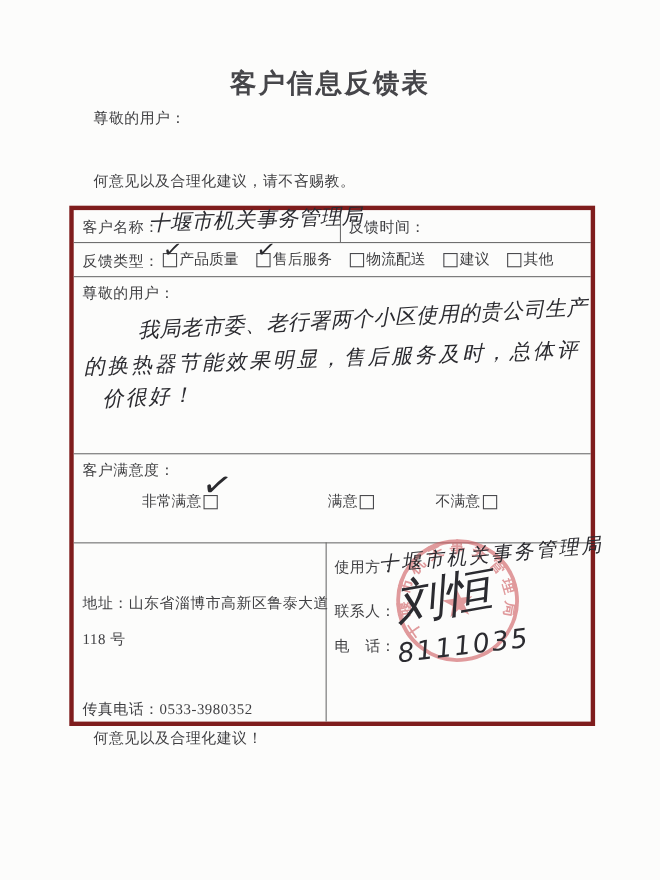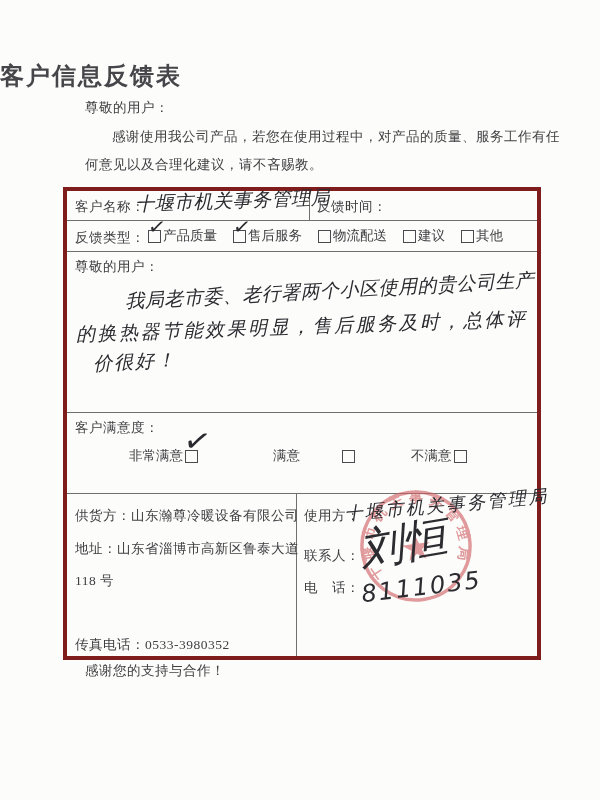--- a/index.html
+++ b/index.html
@@ -7,21 +7,21 @@
     position:relative;
     width:600px;height:800px;
     margin:0 auto;
     background:#fcfcfb;
     font-family:"Liberation Serif","DejaVu Serif",serif;
     color:#3f3f42;
     overflow:hidden;
   }
   .title{
     position:absolute;top:60px;left:0;width:600px;
-    text-align:left;font-family:"Liberation Sans","DejaVu Sans",sans-serif;
+    text-align:center;font-family:"Liberation Sans","DejaVu Sans",sans-serif;
     font-size:24px;font-weight:bold;letter-spacing:2px;color:#46464a;margin:0;
   }
   .bodytext{position:absolute;font-size:13.5px;letter-spacing:0.5px;white-space:nowrap;}
   .salutation{left:85px;top:99px;text-align:center;}
   .intro1{left:112px;top:128px;}
   .intro2{left:85px;top:156px;}
   .footer-note{left:85px;top:662px;}
 
   
   .ftable{position:absolute;left:63px;top:187px;width:470px;height:465px;border:4px solid #7f1d1d;}
@@ -65,21 +65,20 @@
   .stamp{position:absolute;left:290px;top:296px;width:118px;height:118px;opacity:0.62;transform:rotate(-8deg);}
 </style>
 </head>
 <body>
 
 <div class="page">
 
   <h1 class="title">客户信息反馈表</h1>
 
   <div class="bodytext salutation">尊敬的用户：</div>
-  <div class="bodytext intro1">感谢使用我公司产品，若您在使用过程中，对产品的质量、服务工作有任</div>
   <div class="bodytext intro2">何意见以及合理化建议，请不吝赐教。</div>
 
   <div class="ftable">
     <div class="hline hl1"></div>
     <div class="hline hl2"></div>
     <div class="hline hl3"></div>
     <div class="hline hl4"></div>
     <div class="vline vl-r1"></div>
     <div class="vline vl-r5"></div>
 
@@ -121,33 +120,30 @@
     <div class="hw hw-c3">价很好！</div>
 
     <div class="cell-label" style="left:8px;top:228px;">客户满意度：</div>
     <div class="optrow" style="left:62px;top:256px;gap:0;">
       <span class="opt">
         <span>非常满意</span>
         <span class="cb">
             <span class="check big">✓</span>
           </span>
       </span>
-      <span class="opt" style="margin-left:73px;gap:40px;">
+      <span class="opt" style="margin-left:98px;">
         <span>满意</span>
         <span class="cb"></span>
       </span>
       <span class="opt" style="margin-left:54px;">
         <span>不满意</span>
         <span class="cb"></span>
       </span>
     </div>
 
-    <div class="supline" style="top:316px;">
-      <span>供货方：</span><span>山东瀚尊冷暖设备有限公司</span>
-    </div>
     <div class="supline" style="top:349px;">
       <span>地址：</span><span>山东省淄博市高新区鲁泰大道</span>
     </div>
     <div class="supline" style="top:381px;">
       <span>118 号</span>
     </div>
     <div class="supline" style="top:445px;">
       <span>传真电话：</span><span>0533-3980352</span>
     </div>
 
@@ -164,15 +160,15 @@
       <text font-size="14" fill="#cf5f63" font-weight="bold">
         <textPath href="#stamp-arc" startOffset="0" textLength="185" lengthAdjust="spacing">十堰市机关事务管理局</textPath>
       </text>
     </svg>
 
     <div class="hw hw-user">十堰市机关事务管理局</div>
     <div class="hw hw-sign">刘恒</div>
     <div class="hw hw-phone">8111035</div>
   </div>
 
-  <div class="bodytext footer-note">感谢您的支持与合作！</div>
+  <div class="bodytext footer-note">何意见以及合理化建议！</div>
 
 </div>
 
 </body></html>

